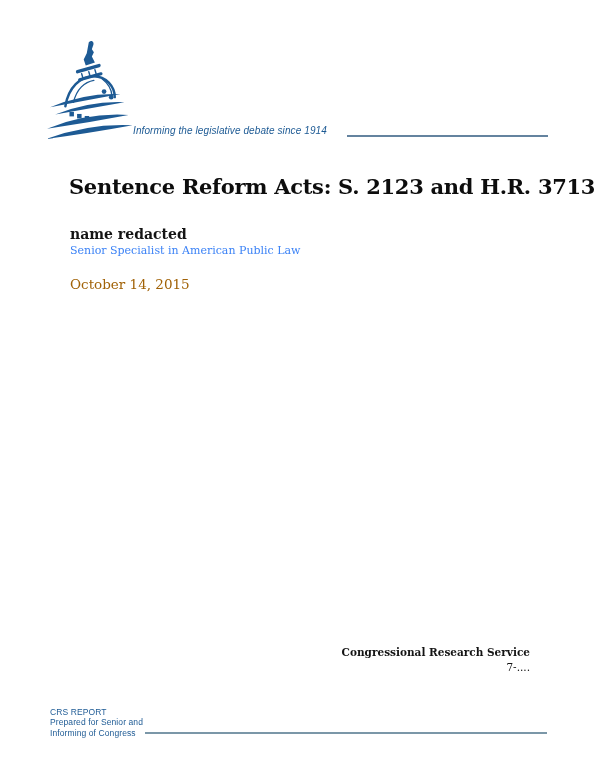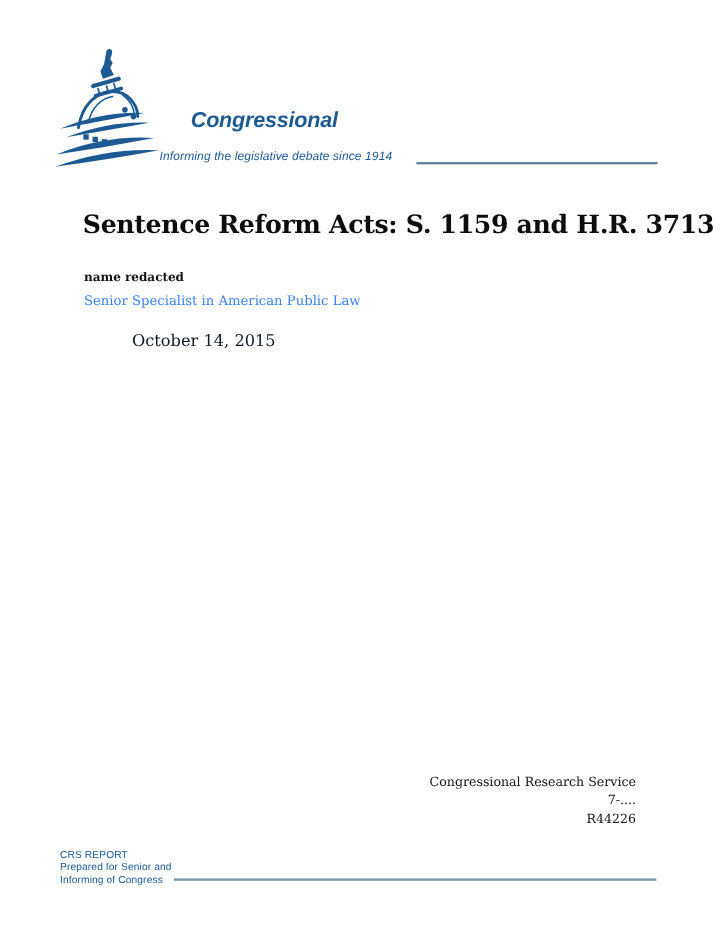--- a/index.html
+++ b/index.html
@@ -69,56 +69,55 @@
     letter-spacing: -0.3px;
     white-space: nowrap;
   }
   .author-name {
     position: absolute;
     left: 70px;
     top: 226px;
     color: #141414;
     font-family: "DejaVu Serif", serif;
     font-weight: bold;
-    font-size: 10px;
+    font-size: 14px;
     white-space: nowrap;
   }
   .author-role {
     position: absolute;
     left: 70px;
     top: 244px;
     color: #3b82f6;
     font-family: "DejaVu Serif", serif;
     font-size: 11px;
     white-space: nowrap;
   }
   .report-date {
     position: absolute;
     left: 70px;
     top: 276px;
-    color: #0f172a;
+    color: #a16207;
     font-family: "DejaVu Serif", serif;
     font-size: 13.5px;
     white-space: nowrap;
-    margin-left: 40px;
   }
 
   
   .footer-right {
     position: absolute;
     right: 70px;
     top: 645px;
     text-align: right;
     color: #141414;
     font-family: "DejaVu Serif", serif;
     font-size: 10.5px;
     line-height: 15.4px;
     white-space: nowrap;
   }
-  .footer-right .org { font-weight: normal; }
+  .footer-right .org { font-weight: bold; }
 
   
   .footer-left {
     position: absolute;
     left: 50px;
     top: 707px;
     color: #1d5a94;
     font-family: "Liberation Sans", sans-serif;
     font-size: 8.5px;
     line-height: 10.4px;
@@ -160,35 +159,33 @@
 
     <rect x="25" y="77.5" width="4.4" height="4.4" fill="#1d5a94" stroke="none"></rect>
     <rect x="32.5" y="79.5" width="4.4" height="4.4" fill="#1d5a94" stroke="none"></rect>
     <rect x="40" y="81.5" width="4.4" height="4.4" fill="#1d5a94" stroke="none"></rect>
 
     <path d="M3,94 Q42,78 83,80.5 Q44,88 3,94 Z" fill="#1d5a94" stroke="none"></path>
     <path d="M2,104 Q44,88.5 87,90.5 Q46,98 2,104 Z" fill="#1d5a94" stroke="none"></path>
   </svg>
 
   <div class="wordmark">
-    <div>Congressional</div>
   </div>
 
   <div class="tagline">Informing the legislative debate since 1914</div>
   <div class="top-rule"></div>
 
-  <h1 class="report-title">Sentence Reform Acts: S. 1159 and H.R. 3713</h1>
+  <h1 class="report-title">Sentence Reform Acts: S. 2123 and H.R. 3713</h1>
   <div class="author-name">name redacted</div>
   <div class="author-role">Senior Specialist in American Public Law</div>
   <div class="report-date">October 14, 2015</div>
 
   <div class="footer-right">
     <div class="org">Congressional Research Service</div>
     <div>7-....</div>
-    <div>R44226</div>
   </div>
 
   <div class="footer-left">
     <div class="label">CRS REPORT</div>
     <div>Prepared for Senior and</div>
     <div>Informing of Congress</div>
   </div>
   <div class="footer-rule"></div>
 
 </div>

